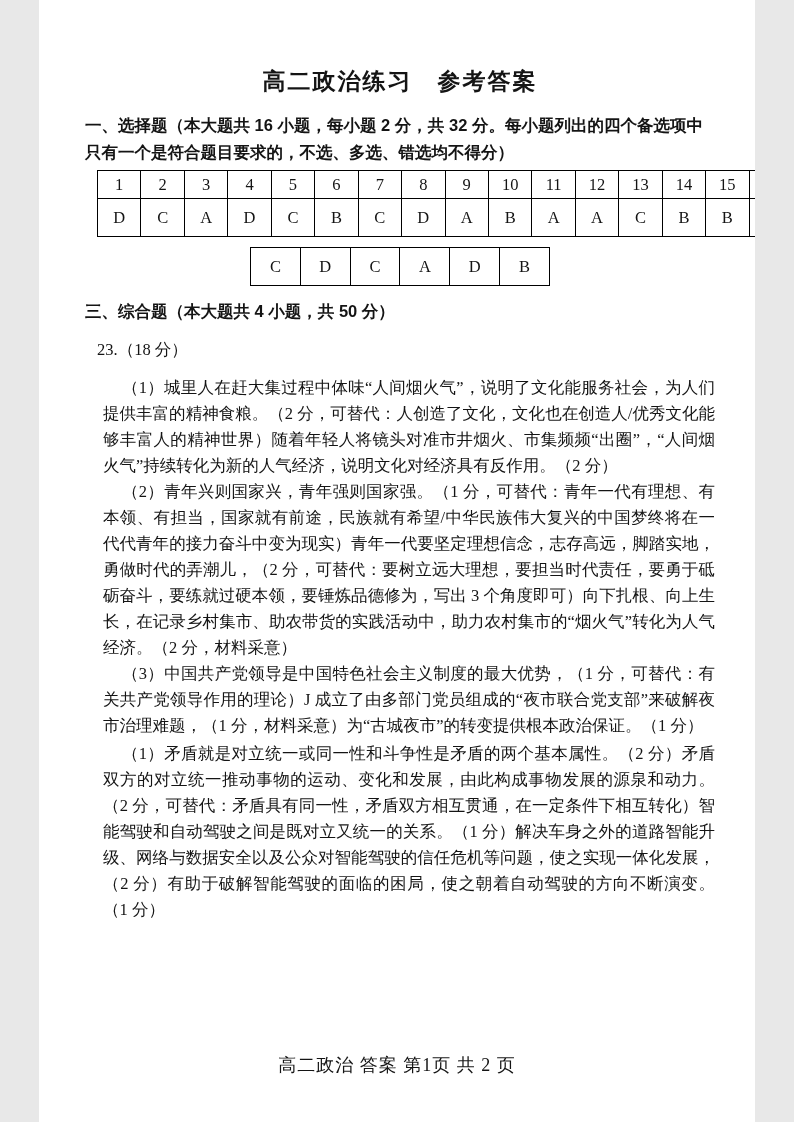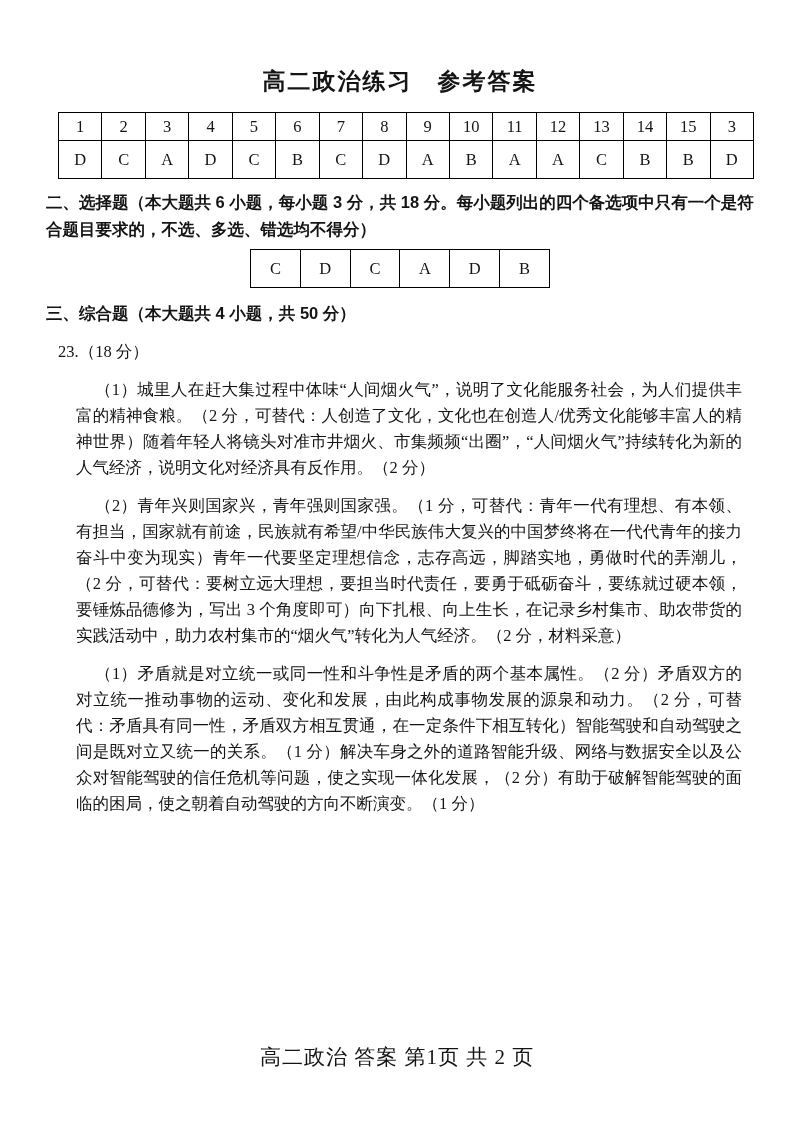--- a/index.html
+++ b/index.html
@@ -1,18 +1,18 @@
 <!DOCTYPE html>
 <html><head>
 <meta charset="utf-8">
 <style>
   html,body { margin:0; padding:0; background:#e8e8e8; }
   .page {
     position:relative;
-    width:794px; height:1122px;
+    width:716px; height:1122px;
     margin:0 auto;
     background:#ffffff;
     box-sizing:border-box;
     padding:66px 40px 15px 46px;
     font-family:"Liberation Serif","DejaVu Serif",serif;
     font-size:16.5px;
     line-height:26px;
     color:#141414;
     overflow:hidden;
   }
@@ -43,39 +43,40 @@
     border:1.6px solid #000;
     text-align:center;
     padding:0;
     font-size:16.5px;
   }
   table.answer-table tr.num-row td { height:27px; }
   table.answer-table tr.ans-row td { height:37px; }
   .q-block { margin-top:2px; }
   .q-label { margin:12px; }
   .q-body { margin-left:18px; }
-  .q-body p { margin:12px; text-align:justify; }
+  .q-body p { margin:0; text-align:justify; }
   .para-sub { text-indent:1.15em; }
   .para-plain { text-indent:2.3em; }
   .page-footer {
     position:absolute;
     left:0; right:0;
-    bottom:52px;
+    bottom:44px;
     text-align:center;
-    font-size:21px;
+    font-size:18px;
     letter-spacing:1px;
   }
 </style>
 </head>
 <body>
 
 <div class="page">
 
   <h1 class="doc-title">高二政治练习　参考答案</h1>
 
+  <p class="sec-heading">一、选择题（本大题共 16 小题，每小题 2 分，共 32 分。每小题列出的四个备选项中只有一个是符合题目要求的，不选、多选、错选均不得分）</p>
 
   <table class="answer-table full">
     <tbody>
         <tr class="num-row">
       <td>1</td>
       <td>2</td>
       <td>3</td>
       <td>4</td>
       <td>5</td>
       <td>6</td>
@@ -104,21 +105,20 @@
       <td>A</td>
       <td>A</td>
       <td>C</td>
       <td>B</td>
       <td>B</td>
       <td>D</td>
     </tr>
   </tbody>
     </table>
 
-  <p class="sec-heading">二、选择题（本大题共 6 小题，每小题 3 分，共 18 分。每小题列出的四个备选项中只有一个是符合题目要求的，不选、多选、错选均不得分）</p>
 
   <table class="answer-table small">
     <tbody>
     <tr class="ans-row">
       <td>C</td>
       <td>D</td>
       <td>C</td>
       <td>A</td>
       <td>D</td>
       <td>B</td>
@@ -126,20 +126,21 @@
   </tbody>
     </table>
 
   <p class="sec-heading">三、综合题（本大题共 4 小题，共 50 分）</p>
 
   <div class="q-block">
     <p class="q-label">23.（18 分）</p>
     <div class="q-body">
       <p class="para-sub">（1）城里人在赶大集过程中体味“人间烟火气”，说明了文化能服务社会，为人们提供丰富的精神食粮。（2 分，可替代：人创造了文化，文化也在创造人/优秀文化能够丰富人的精神世界）随着年轻人将镜头对准市井烟火、市集频频“出圈”，“人间烟火气”持续转化为新的人气经济，说明文化对经济具有反作用。（2 分）</p>
       <p class="para-sub">（2）青年兴则国家兴，青年强则国家强。（1 分，可替代：青年一代有理想、有本领、有担当，国家就有前途，民族就有希望/中华民族伟大复兴的中国梦终将在一代代青年的接力奋斗中变为现实）青年一代要坚定理想信念，志存高远，脚踏实地，勇做时代的弄潮儿，（2 分，可替代：要树立远大理想，要担当时代责任，要勇于砥砺奋斗，要练就过硬本领，要锤炼品德修为，写出 3 个角度即可）向下扎根、向上生长，在记录乡村集市、助农带货的实践活动中，助力农村集市的“烟火气”转化为人气经济。（2 分，材料采意）</p>
+      <p class="para-sub">（3）中国共产党领导是中国特色社会主义制度的最大优势，（1 分，可替代：有关共产党领导作用的理论）J 成立了由多部门党员组成的“夜市联合党支部”来破解夜市治理难题，（1 分，材料采意）为“古城夜市”的转变提供根本政治保证。（1 分）</p>
     </div>
   </div>
 
   <div class="q-block">
     <div class="q-body">
       <p class="para-sub">（1）矛盾就是对立统一或同一性和斗争性是矛盾的两个基本属性。（2 分）矛盾双方的对立统一推动事物的运动、变化和发展，由此构成事物发展的源泉和动力。（2 分，可替代：矛盾具有同一性，矛盾双方相互贯通，在一定条件下相互转化）智能驾驶和自动驾驶之间是既对立又统一的关系。（1 分）解决车身之外的道路智能升级、网络与数据安全以及公众对智能驾驶的信任危机等问题，使之实现一体化发展，（2 分）有助于破解智能驾驶的面临的困局，使之朝着自动驾驶的方向不断演变。（1 分）</p>
     </div>
   </div>
 
   <div class="page-footer">高二政治 答案 第1页 共 2 页</div>

